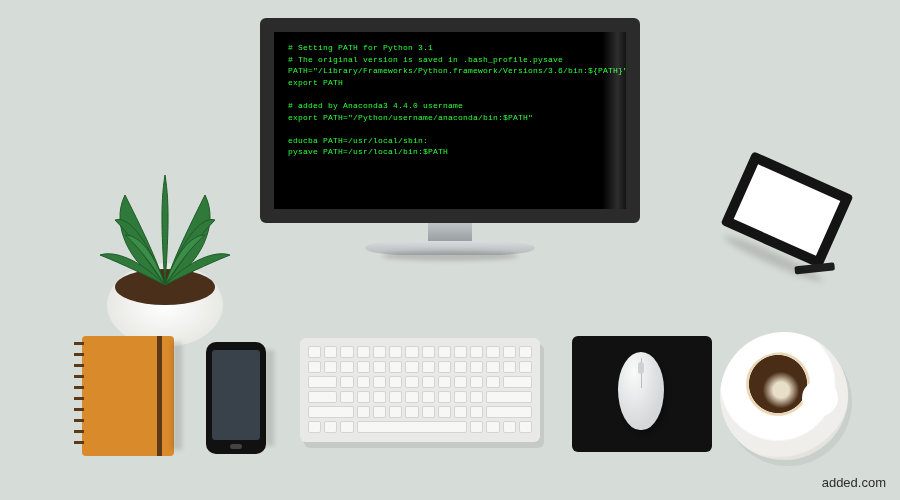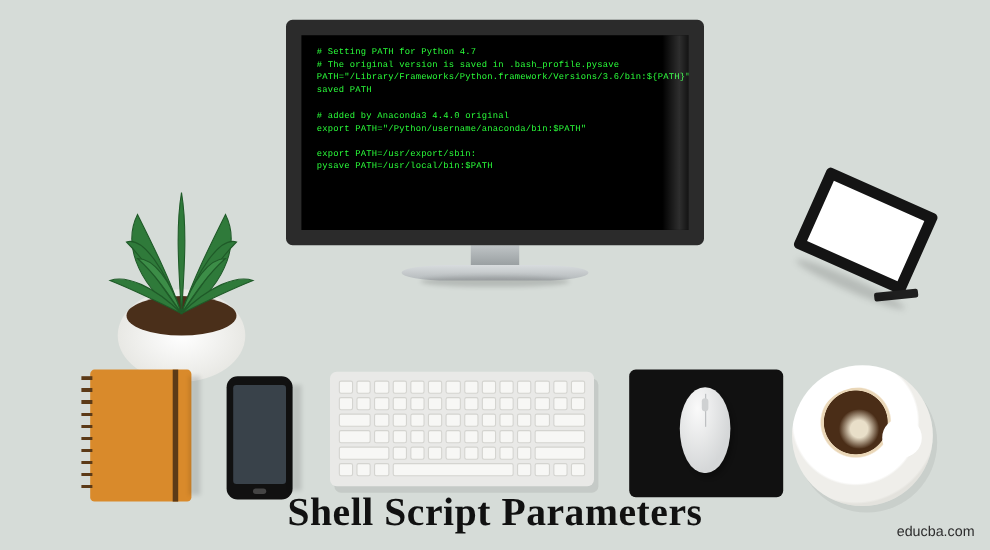--- a/index.html
+++ b/index.html
@@ -56,29 +56,29 @@
   .title { position:absolute; left:0; right:0; bottom:14px; text-align:center; font-size:36px; font-weight:700; color:#111; letter-spacing:0.5px; }
   .watermark { position:absolute; right:14px; bottom:10px; font-family: Arial, sans-serif; font-size:13px; color:#2c2c2c; }
 </style>
 </head>
 <body>
 
 <div class="canvas">
 
   <div class="monitor-wrap">
     <div class="monitor">
-      <pre class="screen-text"><span># Setting PATH for Python 4.7</span>
+      <pre class="screen-text"><span># Setting PATH for Python 3.1</span>
 <span># The original version is saved in .bash_profile.pysave</span>
 <span>PATH="/Library/Frameworks/Python.framework/Versions/3.6/bin:${PATH}"</span>
-<span>saved PATH</span>
+<span>export PATH</span>
 <span></span>
-<span># added by Anaconda3 4.4.0 original</span>
+<span># added by Anaconda3 4.4.0 username</span>
 <span>export PATH="/Python/username/anaconda/bin:$PATH"</span>
 <span></span>
-<span>export PATH=/usr/export/sbin:</span>
+<span>educba PATH=/usr/local/sbin:</span>
 <span>pysave PATH=/usr/local/bin:$PATH</span></pre>
     </div>
     <div class="stand-neck"></div>
     <div class="stand-base"></div>
   </div>
 
   <div class="plant">
     <svg viewBox="0 0 190 195" width="190" height="195">
       <defs>
         <radialGradient id="pot" cx="50%" cy="50%" r="50%">
@@ -196,15 +196,14 @@
     </div>
   </div>
 
   <div class="mousepad"></div>
   <div class="mouse"></div>
 
   <div class="saucer"></div>
   <div class="cup"></div>
   <div class="foam"></div>
 
-  <div class="title">Shell Script Parameters</div>
-  <div class="watermark">educba.com</div>
+  <div class="watermark">added.com</div>
 </div>
 
 </body></html>

